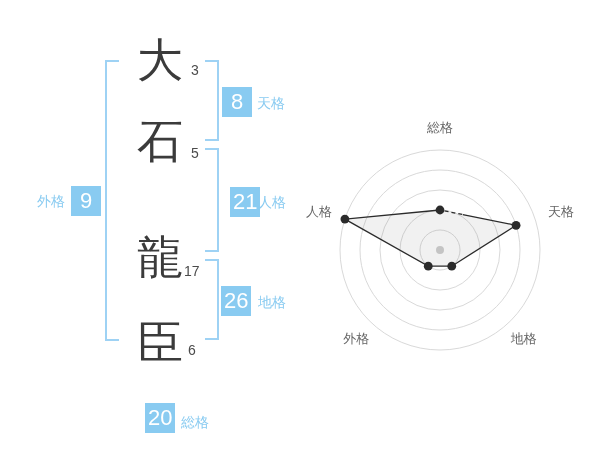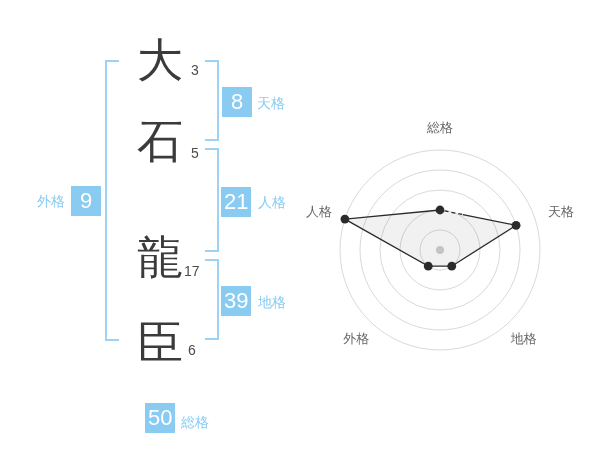--- a/index.html
+++ b/index.html
@@ -22,21 +22,21 @@
   .br-ten{top:60px;height:77px;}
   .br-jin{top:148px;height:100px;}
   .br-chi{top:259px;height:77px;}
   
   .badge{
     position:absolute;min-width:30px;height:30px;box-sizing:border-box;padding:0 3px;
     background:#89cbf1;color:#ffffff;font-size:22px;
     display:flex;align-items:center;justify-content:center;
   }
   .badge-ten{left:222px;top:87px;}
-  .badge-jin{left:221px;top:187px;}
+  .badge-jin{left:230px;top:187px;}
   .badge-gai{left:71px;top:186px;}
   .badge-chi{left:221px;top:286px;}
   .badge-sou{left:145px;top:403px;}
   .badge-label{position:absolute;font-size:14px;color:#89cbf1;white-space:nowrap;}
   .lbl-ten{left:257px;top:95px;}
   .lbl-jin{left:258px;top:194px;}
   .lbl-gai{left:37px;top:193px;}
   .lbl-chi{left:258px;top:294px;}
   .lbl-sou{left:181px;top:414px;}
   
@@ -65,24 +65,24 @@
 
   <div class="badge badge-ten">8</div>
   <span class="badge-label lbl-ten">天格</span>
 
   <div class="badge badge-jin">21</div>
   <span class="badge-label lbl-jin">人格</span>
 
   <div class="badge badge-gai">9</div>
   <span class="badge-label lbl-gai">外格</span>
 
-  <div class="badge badge-chi">39</div>
+  <div class="badge badge-chi">26</div>
   <span class="badge-label lbl-chi">地格</span>
 
-  <div class="badge badge-sou">50</div>
+  <div class="badge badge-sou">20</div>
   <span class="badge-label lbl-sou">総格</span>
 
   <div class="radar-wrap">
     <svg id="radar" width="300" height="252" viewBox="0 0 300 252" xmlns="http://www.w3.org/2000/svg">
         <circle cx="150" cy="140" r="20" fill="none" stroke="#d9d9d9" stroke-width="1"></circle>
         <circle cx="150" cy="140" r="40" fill="none" stroke="#d9d9d9" stroke-width="1"></circle>
         <circle cx="150" cy="140" r="60" fill="none" stroke="#d9d9d9" stroke-width="1"></circle>
         <circle cx="150" cy="140" r="80" fill="none" stroke="#d9d9d9" stroke-width="1"></circle>
         <circle cx="150" cy="140" r="100" fill="none" stroke="#d9d9d9" stroke-width="1"></circle>
         <polygon points="150,100 226.0845213036123,115.2786404500042 161.75570504584945,156.18033988749895 138.24429495415055,156.18033988749895 54.894348370484636,109.09830056250527" fill="rgba(120,120,120,0.10)" stroke="none"></polygon>

